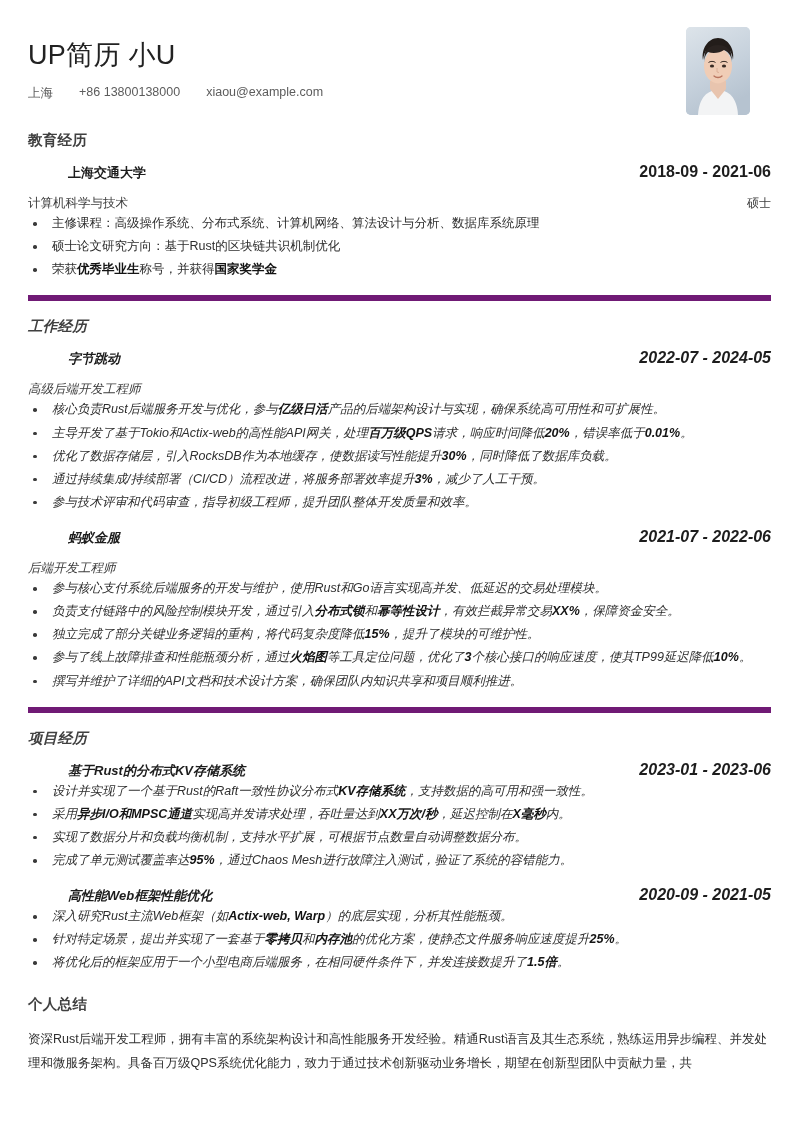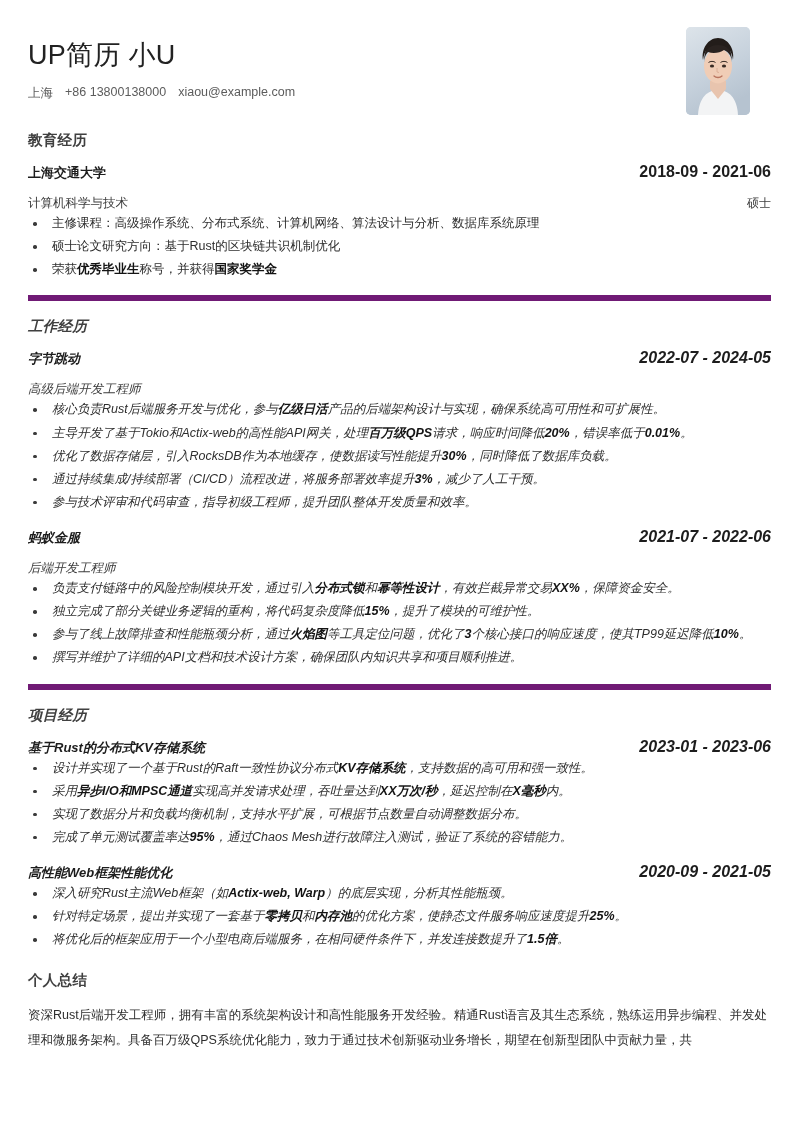--- a/index.html
+++ b/index.html
@@ -9,39 +9,39 @@
     font-family: "Liberation Sans", "DejaVu Sans", sans-serif;
     color: #2b2b2b;
     overflow: hidden;
   }
   .page { width: 799px; height: 1130px; position: relative; padding: 0 28px; overflow: hidden; }
 
   
   .header { display: flex; justify-content: space-between; align-items: flex-start; padding-top: 18px; }
   .header-left { padding-top: 4px; }
   .resume-title { font-size: 27px; font-weight: 400; letter-spacing: .3px; color: #222; line-height: 1.3; margin-top: 16px; }
-  .contact-row { margin-top: 12px; display: flex; gap: 12px; font-size: 12.5px; color: #5c5c5c; }
+  .contact-row { margin-top: 12px; display: flex; gap: 26px; font-size: 12.5px; color: #5c5c5c; }
   .contact-item { white-space: nowrap; }
   .photo {
     width: 64px; height: 88px; margin-top: 9px; margin-right: 21px;
     border-radius: 5px; overflow: hidden; flex: none;
     background: linear-gradient(170deg, #d8e0e8 0%, #c7d2dd 55%, #bcc8d4 100%);
     position: relative;
   }
   .photo svg { display: block; width: 100%; height: 100%; }
 
   
   .section { padding-top: 16px; }
   .section + .section { border-top: 6px solid #701a75; margin-top: 14px; font-style: italic; }
   .section-title { font-size: 14.5px; font-weight: 700; color: #404040; letter-spacing: .3px; margin-bottom: 13px; }
 
   .entry { margin-bottom: 14px; }
   .entry:last-child { margin-bottom: 4px; }
   .entry-head { display: flex; justify-content: space-between; align-items: baseline; }
-  .entry-org { font-size: 13px; font-weight: 700; color: #1d1d1d; }
+  .entry-org { font-size: 13px; font-weight: 700; color: #1d1d1d; margin-left: 40px; }
   .entry-date { font-size: 16px; font-weight: 700; color: #1d1d1d; white-space: nowrap; padding-left: 14px; }
   .entry-sub { display: flex; justify-content: space-between; align-items: baseline; margin-top: 13px; }
   .entry-role { font-size: 12.5px; color: #3c3c3c; }
   .entry-degree { font-size: 12px; color: #3c3c3c; white-space: nowrap; padding-left: 14px; }
 
   ul.bullets { list-style: none; }
   ul.bullets li {
     position: relative; padding-left: 24px; font-size: 12.5px; line-height: 1.85;
     color: #2e2e2e;
   }
@@ -133,20 +133,21 @@
         <div class="entry">
           <div class="entry-head">
             <div class="entry-org">蚂蚁金服</div>
             <div class="entry-date">2021-07 - 2022-06</div>
           </div>
           <div class="entry-sub">
             <div class="entry-role">后端开发工程师</div>
             <div class="entry-degree"></div>
           </div>
           <ul class="bullets">
+            <li>参与核心支付系统后端服务的开发与维护，使用Rust和Go语言实现高并发、低延迟的交易处理模块。</li>
             <li>负责支付链路中的风险控制模块开发，通过引入<b>分布式锁</b>和<b>幂等性设计</b>，有效拦截异常交易<b>XX%</b>，保障资金安全。</li>
             <li>独立完成了部分关键业务逻辑的重构，将代码复杂度降低<b>15%</b>，提升了模块的可维护性。</li>
             <li>参与了线上故障排查和性能瓶颈分析，通过<b>火焰图</b>等工具定位问题，优化了<b>3</b>个核心接口的响应速度，使其TP99延迟降低<b>10%</b>。</li>
             <li>撰写并维护了详细的API文档和技术设计方案，确保团队内知识共享和项目顺利推进。</li>
           </ul>
         </div>
       </div>
       <div class="section">
         <div class="section-title">项目经历</div>
         <div class="entry">

